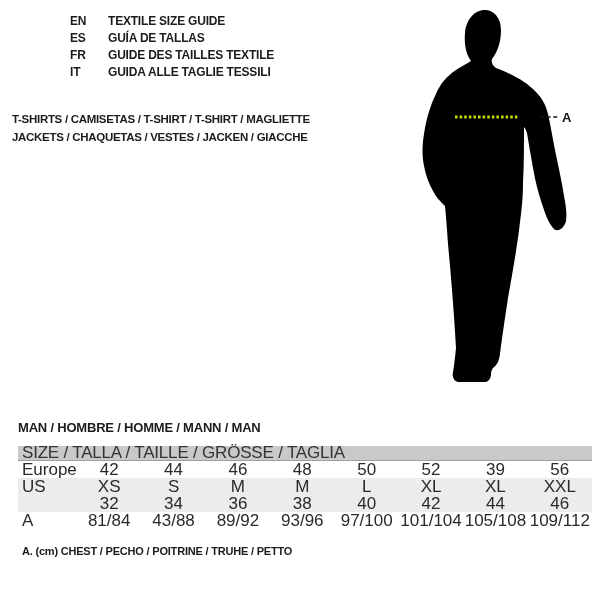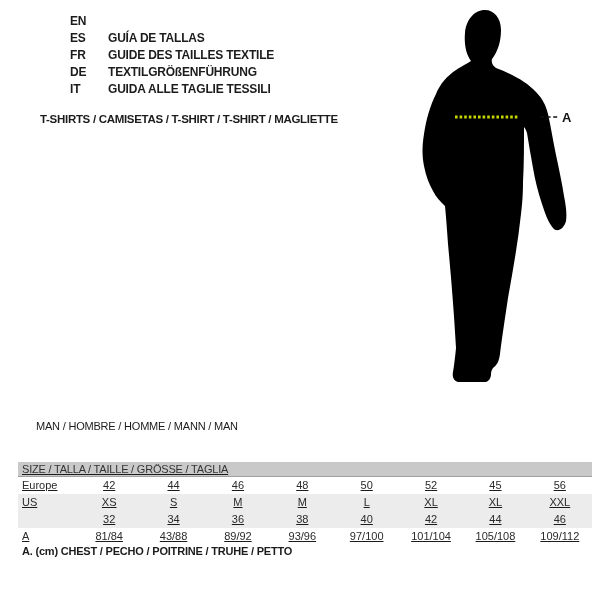--- a/index.html
+++ b/index.html
@@ -9,66 +9,64 @@
     --measure-line:#c6d600;
   }
   html,body{margin:0;padding:0;background:#fff;}
   .page{
     position:relative;width:600px;height:600px;background:#ffffff;overflow:hidden;
     font-family:"Liberation Sans", sans-serif;color:var(--text);
   }
   .lang-block{position:absolute;left:22px;top:13px;}
   .lang-row{display:flex;height:17px;line-height:17px;font-weight:bold;font-size:12px;letter-spacing:-0.2px;margin-left:48px;}
   .lang-code{width:38px;}
-  .cats{position:absolute;left:40px;top:111px;}
+  .cats{position:absolute;left:12px;top:111px;}
   .cat-line{height:17.5px;line-height:17.5px;font-weight:bold;font-size:11.5px;letter-spacing:-0.3px;}
   .figure{position:absolute;left:390px;top:0;width:210px;height:400px;}
   .figure svg{display:block;}
   .svg-a-label{font-family:"Liberation Sans", sans-serif;}
-  .section-title{position:absolute;left:36px;top:420px;font-weight:normal;font-size:11px;letter-spacing:-0.2px;}
-  .size-table{position:absolute;left:18px;top:462px;width:574px;font-size:11px;text-decoration:underline;}
+  .section-title{position:absolute;left:18px;top:420px;font-weight:bold;font-size:13px;letter-spacing:-0.2px;}
+  .size-table{position:absolute;left:18px;top:446px;width:574px;font-size:17px;}
   .thead{
     height:14px;line-height:14px;background:var(--header-bg);
     border-bottom:1px solid #a0a0a0;padding-left:4px;color:#333;letter-spacing:-0.2px;
   }
   .trow{display:flex;height:17px;line-height:17px;color:#2a2a2a;align-items:flex-end;}
   .trow.shaded{background:var(--stripe-bg);}
   .tlabel{width:55px;padding-left:4px;}
   .tcell{flex:1;text-align:center;}
   .footnote{position:absolute;left:22px;top:545px;font-weight:bold;font-size:11px;letter-spacing:-0.2px;}
 </style>
 </head>
 <body>
 
 <div class="page">
 
   <div class="lang-block" id="langs">
       <div class="lang-row">
         <span class="lang-code">EN</span>
+        <span class="lang-label">TEXTILE SIZE GUIDE</span>
       </div>
       <div class="lang-row">
         <span class="lang-code">ES</span>
         <span class="lang-label">GUÍA DE TALLAS</span>
       </div>
       <div class="lang-row">
         <span class="lang-code">FR</span>
         <span class="lang-label">GUIDE DES TAILLES TEXTILE</span>
       </div>
       <div class="lang-row">
-        <span class="lang-code">DE</span>
-        <span class="lang-label">TEXTILGRÖßENFÜHRUNG</span>
-      </div>
-      <div class="lang-row">
         <span class="lang-code">IT</span>
         <span class="lang-label">GUIDA ALLE TAGLIE TESSILI</span>
       </div>
     </div>
 
   <div class="cats" id="cats">
       <div class="cat-line">T-SHIRTS / CAMISETAS / T-SHIRT / T-SHIRT / MAGLIETTE</div>
+      <div class="cat-line">JACKETS / CHAQUETAS / VESTES / JACKEN / GIACCHE</div>
     </div>
 
   <div class="figure">
     <svg viewBox="0 0 210 400" width="210" height="400" xmlns="http://www.w3.org/2000/svg">
       <path fill="#000000" d="
         M95,10
         C104,10 111,18 111,30
         C111,41 108,51 102,59
         C101,63 103,66 106,68
         C122,74 137,82 146,92
@@ -113,21 +111,21 @@
     <div class="thead">SIZE / TALLA / TAILLE / GRÖSSE / TAGLIA</div>
     <div id="rows">
         <div class="trow">
           <span class="tlabel">Europe</span>
           <span class="tcell">42</span>
           <span class="tcell">44</span>
           <span class="tcell">46</span>
           <span class="tcell">48</span>
           <span class="tcell">50</span>
           <span class="tcell">52</span>
-          <span class="tcell">45</span>
+          <span class="tcell">39</span>
           <span class="tcell">56</span>
         </div>
         <div class="trow shaded">
           <span class="tlabel">US</span>
           <span class="tcell">XS</span>
           <span class="tcell">S</span>
           <span class="tcell">M</span>
           <span class="tcell">M</span>
           <span class="tcell">L</span>
           <span class="tcell">XL</span>

